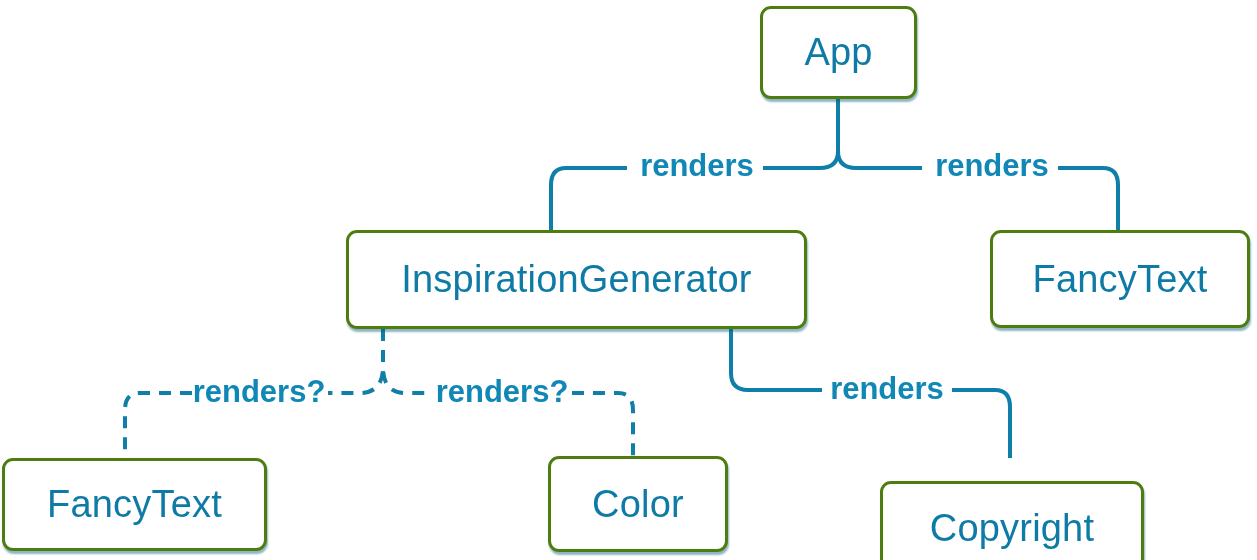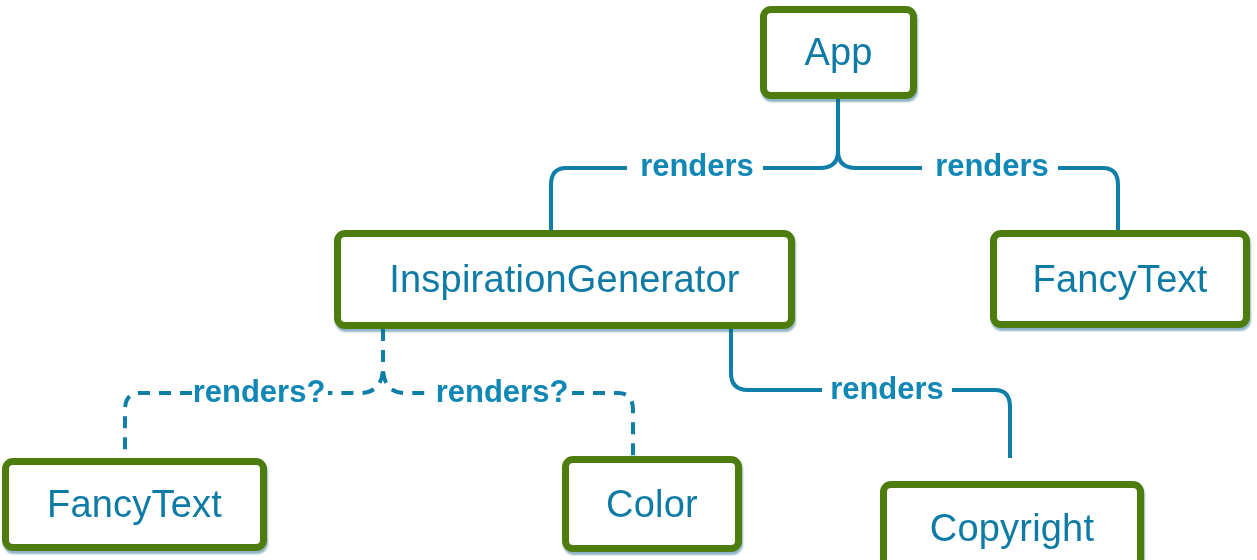--- a/index.html
+++ b/index.html
@@ -27,37 +27,37 @@
     stroke-width: 4;
   }
   .edge.dashed {
     stroke-dasharray: 12 9;
     stroke-linecap: butt;
   }
   .node {
     position: absolute;
     box-sizing: border-box;
     background: #ffffff;
-    border: 7px solid #4d7c0f;
+    border: 3px solid #4d7c0f;
     border-radius: 11px;
     box-shadow: 1px 3px 2px rgba(8, 90, 122, 0.45);
     display: flex;
     align-items: center;
     justify-content: center;
     color: #0e7ba6;
     font-size: 38px;
     font-weight: 500;
     letter-spacing: 0.2px;
     white-space: nowrap;
   }
   .node-app               { left: 760px; top: 6px;   width: 157px; height: 93px; }
-  .node-inspiration       { left: 334px; top: 230px; width: 461px; height: 99px; }
+  .node-inspiration       { left: 346px; top: 230px; width: 461px; height: 99px; }
   .node-fancytext-top     { left: 990px; top: 230px; width: 260px; height: 98px; }
   .node-fancytext-bottom  { left: 2px;   top: 458px; width: 265px; height: 93px; }
-  .node-color             { left: 562px; top: 456px; width: 180px; height: 96px; }
+  .node-color             { left: 548px; top: 456px; width: 180px; height: 96px; }
   .node-copyright         { left: 880px; top: 457px; width: 264px; height: 95px; margin-top: 24px; }
 
   .edge-label {
     position: absolute;
     transform: translate(-50%, -50%);
     color: #1187b6;
     font-size: 31px;
     font-weight: 700;
     white-space: nowrap;
     background: transparent;

